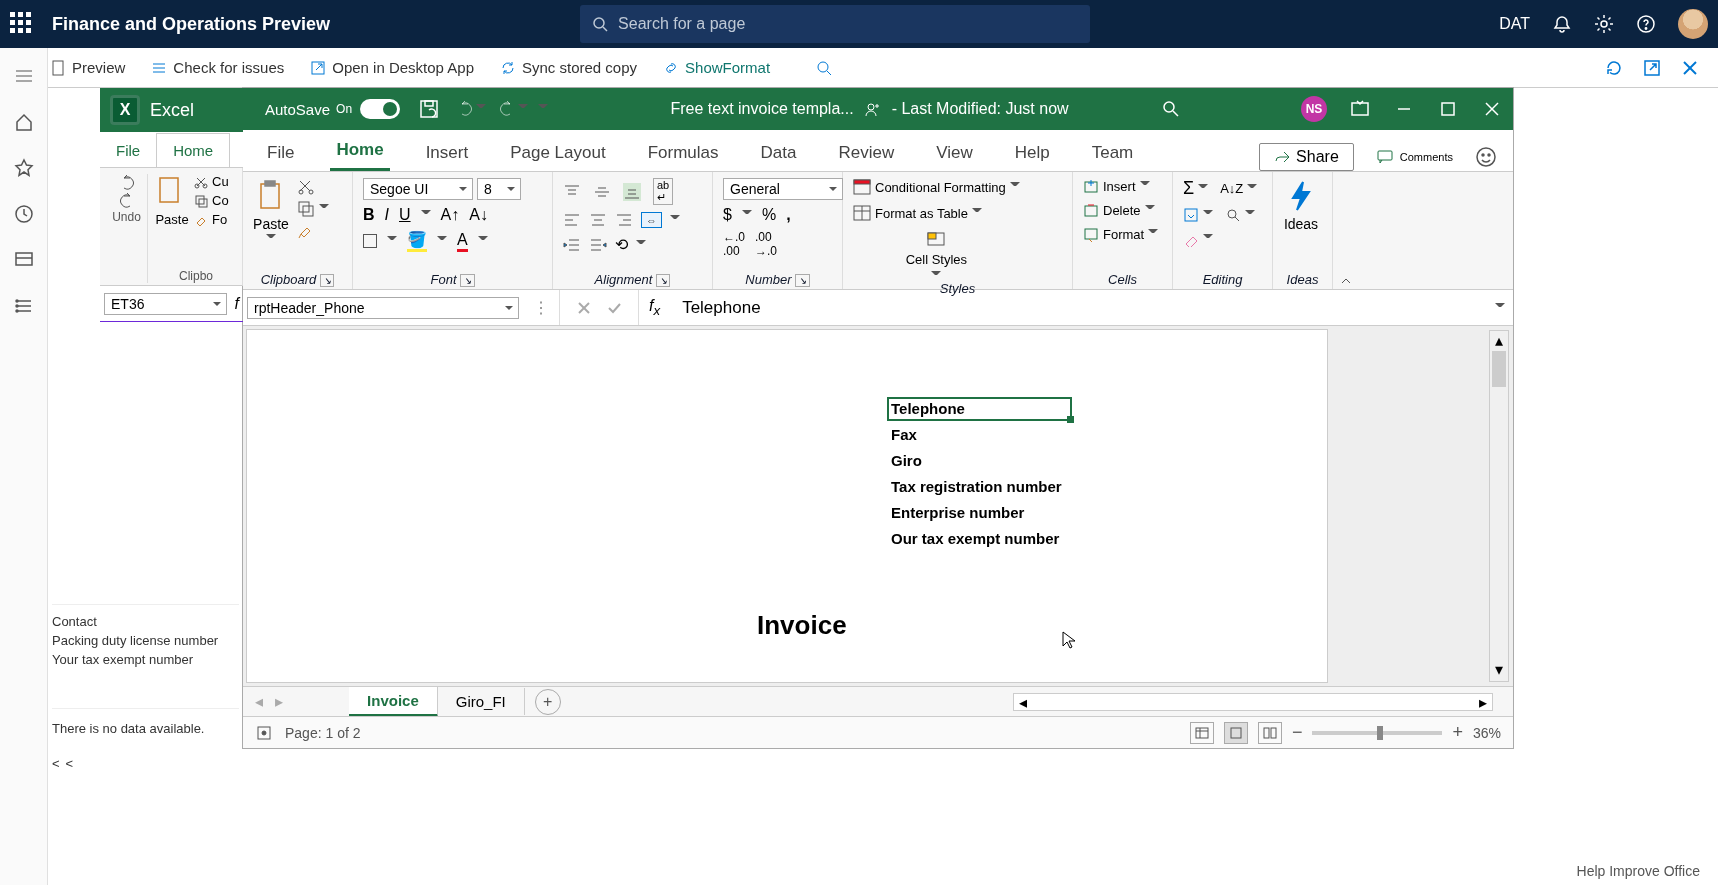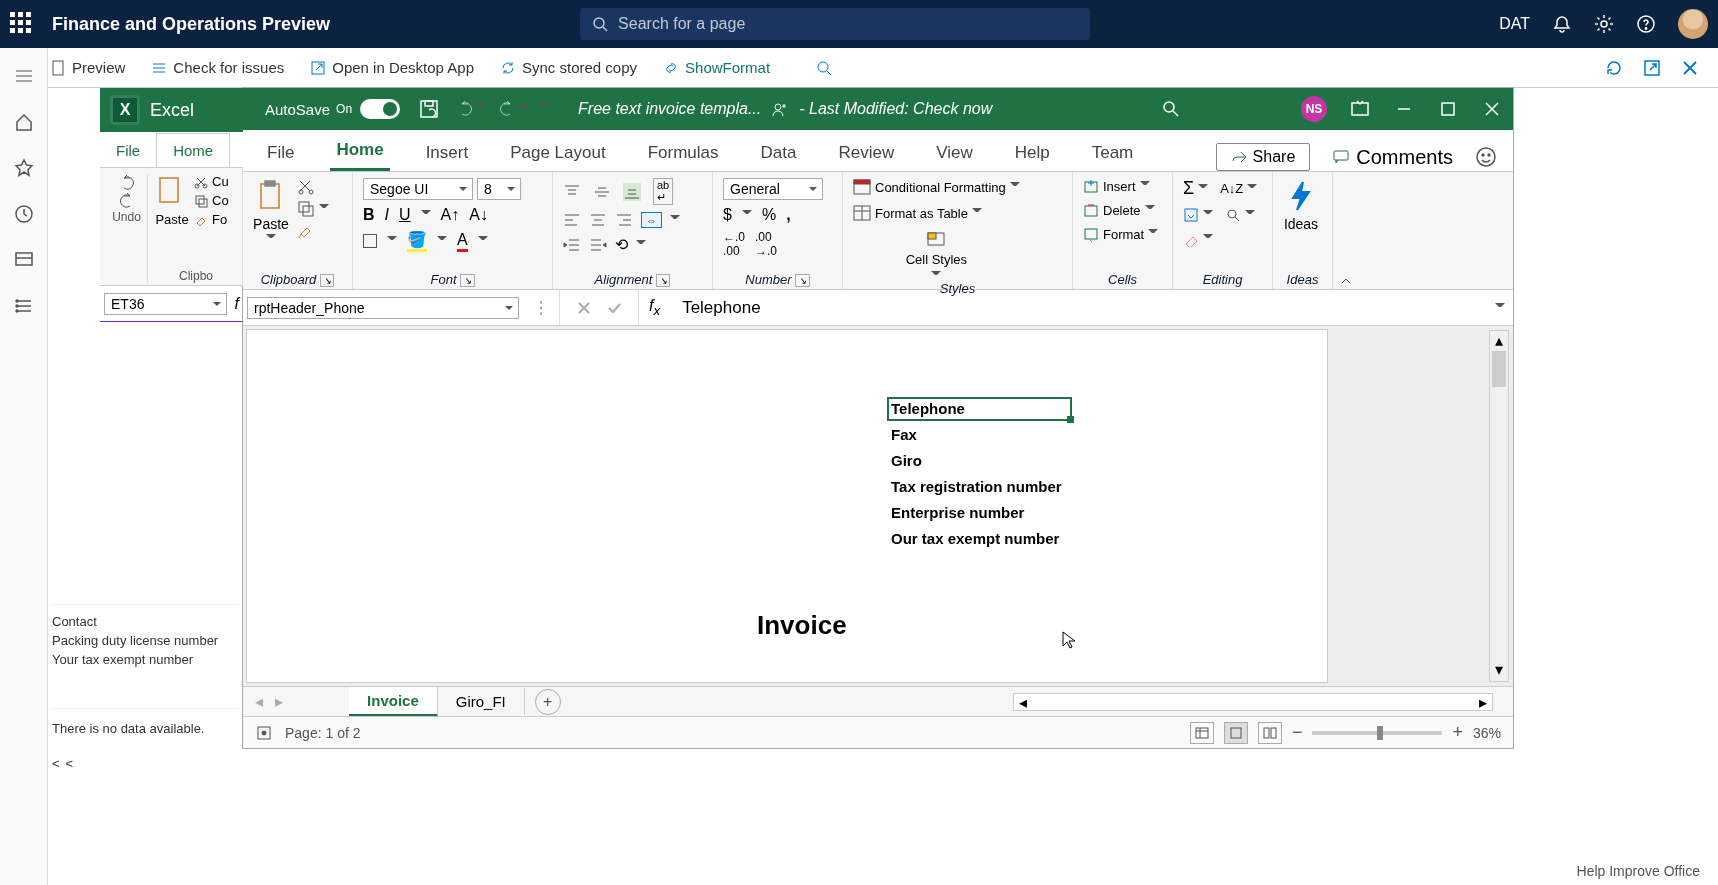--- a/index.html
+++ b/index.html
@@ -4,21 +4,21 @@
 <style>
 *{margin:0;padding:0;box-sizing:border-box;font-family:"Segoe UI",Arial,sans-serif;}
 body{overflow:hidden;background:#fff;}
 .app{width:1718px;height:885px;position:relative;}
 
 
 .topbar{height:48px;background:#0b2340;color:#fff;display:flex;align-items:center;padding:0 10px;}
 .waffle{width:24px;height:24px;display:grid;grid-template-columns:repeat(3,5px);grid-template-rows:repeat(3,5px);gap:3px;margin-right:18px;cursor:pointer;}
 .waffle span{background:#fff;width:5px;height:5px;}
 .topbar-title{font-size:18px;font-weight:600;}
-.topbar-search{margin-left:250px;width:510px;height:32px;background:#1a3660;border-radius:3px;display:flex;align-items:center;padding:0 12px;color:#bfc9d6;}
+.topbar-search{margin-left:250px;width:510px;height:38px;background:#1a3660;border-radius:3px;display:flex;align-items:center;padding:0 12px;color:#bfc9d6;}
 .topbar-search svg{margin-right:10px;}
 .topbar-right{margin-left:auto;display:flex;align-items:center;gap:22px;}
 .topbar-icon{cursor:pointer;color:#fff;}
 .avatar{width:30px;height:30px;border-radius:50%;background:#d4a374 radial-gradient(circle at 50% 35%,#e8c8a2 0 40%,#d4a374 41%);cursor:pointer;}
 
 
 .actionbar{height:40px;border-bottom:1px solid #ccc;display:flex;align-items:center;padding-left:50px;gap:26px;color:#333;font-size:15px;}
 .actionbar .lnk{display:flex;align-items:center;gap:6px;cursor:pointer;}
 .actionbar .lnk.blue{color:#0f766e;}
 .actionbar-right{margin-left:auto;display:flex;gap:18px;padding-right:18px;}
@@ -328,27 +328,27 @@
         </svg>
        <svg width="22" height="22" fill="none" stroke="#fff9" style="margin-left:14px;">
           <path d="M14 6H8l3-3M8 6a6 6 0 1 1 0 10"></path>
         </svg>
        <span class="chev" style="border-top-color:#fff9;"></span>
        <svg width="22" height="22" fill="none" stroke="#fff9" style="margin-left:10px;">
           <path d="M8 6h6l-3-3M14 6a6 6 0 1 0 0 10"></path>
         </svg>
        <span class="chev"></span>
        <span class="chev" style="margin-left:10px;"></span>
-       <div style="flex:1;display:flex;align-items:center;gap:10px;font-style:italic;">
+       <div style="flex:1;display:flex;justify-content:center;align-items:center;gap:10px;">
          <span class="et-doc">Free text invoice templa...</span>
          <svg width="18" height="18" fill="none" stroke="#fff">
             <circle cx="7" cy="7" r="3"></circle>
             <path d="M2 16a5 5 0 0 1 10 0M13 4v4M11 6h4"></path>
           </svg>
-         <span>- Last Modified: Check now</span>
+         <span>- Last Modified: Just now</span>
        </div>
        <svg width="20" height="20" fill="none" stroke="#fff" stroke-width="1.5" style="cursor:pointer;">
           <circle cx="8" cy="8" r="5"></circle>
           <line x1="12" y1="12" x2="17" y2="17"></line>
         </svg>
        <div style="width:120px;"></div>
        <div class="user-badge">NS</div>
        <svg width="22" height="22" fill="none" stroke="#fff" stroke-width="1.5" style="margin-left:22px;cursor:pointer;">
           <rect x="3" y="5" width="16" height="12"></rect>
           <path d="M8 3l3 3 3-3"></path>
@@ -381,21 +381,21 @@
             <svg width="16" height="16" fill="none" stroke="#1f7244">
               <path d="M10 3l5 5-5 5M15 8H6a4 4 0 0 0-4 4"></path>
             </svg>
             <span>Share</span>
           </div>
          <div style="display:flex;align-items:center;gap:6px;cursor:pointer;">
             <svg width="18" height="18" fill="none" stroke="#1f7244">
               <rect x="2" y="3" width="14" height="9" rx="1"></rect>
               <path d="M6 12l-2 3v-3"></path>
             </svg>
-            <span style="font-size:20px;">Comments</span>
+            <span style="font-size:11px;">Comments</span>
           </div>
          <svg width="22" height="22" fill="none" stroke="#555" stroke-width="1.5">
             <circle cx="11" cy="11" r="9"></circle>
             <circle cx="8" cy="9" r="1" fill="#555"></circle>
             <circle cx="14" cy="9" r="1" fill="#555"></circle>
             <path d="M7 14a5 5 0 0 0 8 0"></path>
           </svg>
        </div>
      </div>
 
@@ -514,21 +514,21 @@
              <span style="cursor:pointer;">⟲</span>
               <span class="chev"></span>
            </div>
          </div>
          <div class="rgroup-label"><span>Alignment</span> <span style="font-size:10px;border:1px solid #aaa;padding:0 2px;">↘</span></div>
        </div>
 
 
        <div class="rgroup" style="width:130px;">
          <div class="rgroup-body" style="flex-direction:column;gap:6px;">
-           <div class="sel" style="width:100px;">General</div>
+           <div class="sel" style="width:120px;">General</div>
            <div class="rrow" style="gap:10px;font-size:16px;">
              <span style="cursor:pointer;">$</span>
               <span class="chev"></span>
              <span style="cursor:pointer;">%</span>
              <span style="cursor:pointer;font-weight:bold;">,</span>
            </div>
            <div class="rrow" style="gap:10px;font-size:12px;">
              <span style="cursor:pointer;">←.0<br>.00</span>
              <span style="cursor:pointer;">.00<br>→.0</span>
            </div>

